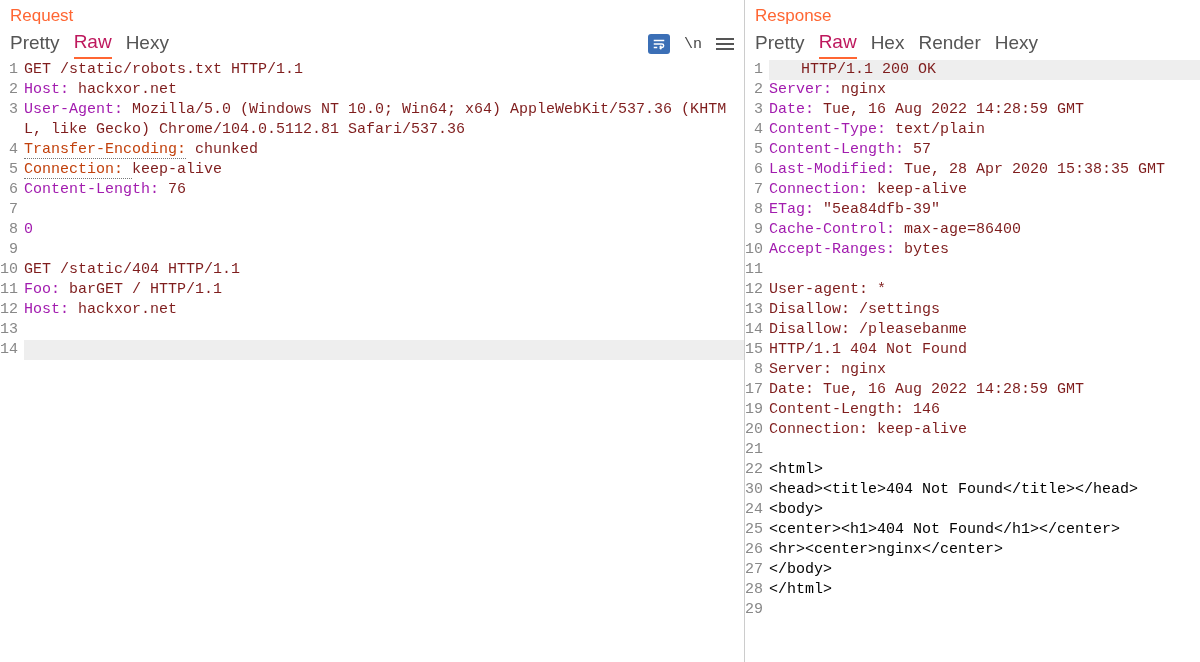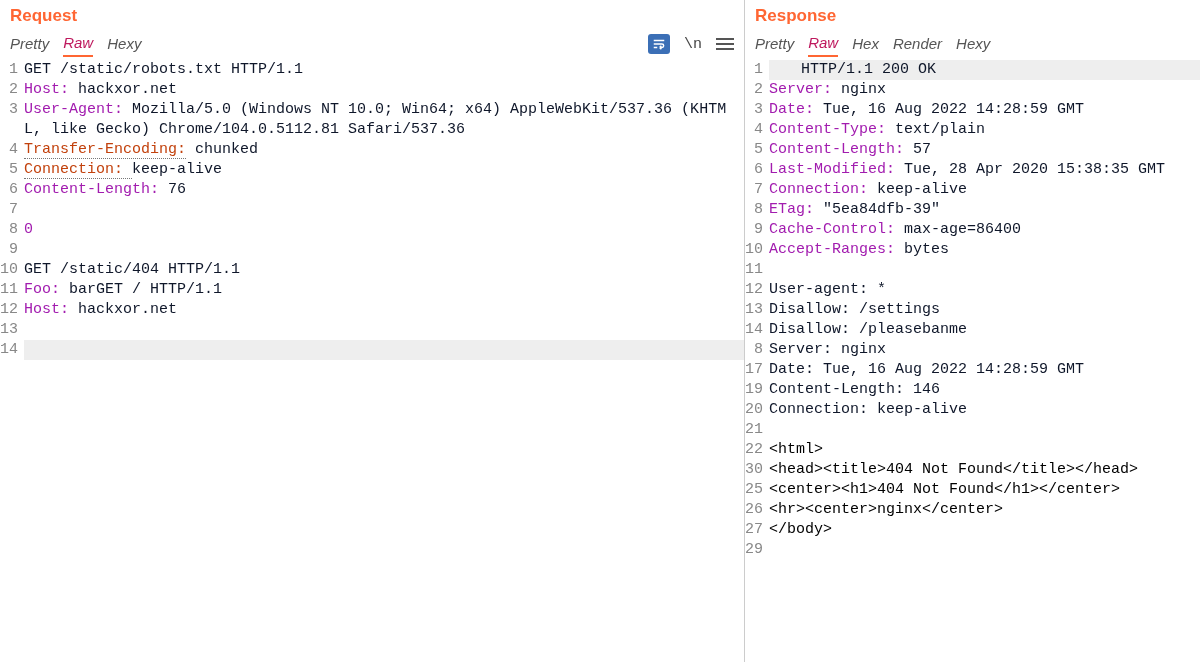--- a/index.html
+++ b/index.html
@@ -14,39 +14,38 @@
   }
   .pane {
     display: flex;
     flex-direction: column;
     height: 100%;
   }
   .pane-left { width: 745px; border-right: 1px solid #ccc; }
   .pane-right { width: 455px; }
   .pane-title {
     color: #ff6633;
-    font-weight: bold;
+    font-weight: normal;
     font-size: 17px;
     padding: 6px 10px 2px 10px;
   }
   .tabbar {
     display: flex;
     align-items: center;
     padding: 2px 10px 0 10px;
     gap: 14px;
     height: 30px;
     position: relative;
   }
   .tab {
     color: #555;
-    font-size: 15px;
+    font-size: 19px;
     padding: 2px 0 4px 0;
     cursor: pointer;
     white-space: nowrap;
-    font-style: italic;
   }
   .tab.active {
     color: #be185d;
     border-bottom: 2px solid #ff6633;
   }
   .tabbar-right {
     margin-left: auto;
     display: flex;
     align-items: center;
     gap: 14px;
@@ -95,21 +94,21 @@
     padding-right: 8px;
     flex: 1;
   }
   .line.blank-selected .code {
     background: #eeeeee;
     padding-left: 32px;
   }
   
   .tok-header { color: #a21caf; }
   .tok-dotted { color: #c2410c; border-bottom: 1px dotted #777; }
-  .tok-plain { color: #0f172a; margin-top: 12px; }
+  .tok-plain { color: #7f1d1d; margin-top: 12px; }
   .tok-tag { color: #000; }
 </style>
 </head>
 <body>
 
 <div class="pane pane-left">
   <div class="pane-title">Request</div>
   <div class="tabbar">
     <span class="tab">Pretty</span>
     <span class="tab active">Raw</span>
@@ -248,20 +247,24 @@
       </div>
       <div class="line">
         <div class="gutter">13</div>
         <div class="code"><span class="tok-plain">Disallow: /settings</span></div>
       </div>
       <div class="line">
         <div class="gutter">14</div>
         <div class="code"><span class="tok-plain">Disallow: /pleasebanme</span></div>
       </div>
       <div class="line">
+        <div class="gutter">15</div>
+        <div class="code"><span class="tok-plain">HTTP/1.1 404 Not Found</span></div>
+      </div>
+      <div class="line">
         <div class="gutter">8</div>
         <div class="code"><span class="tok-plain">Server: nginx</span></div>
       </div>
       <div class="line">
         <div class="gutter">17</div>
         <div class="code"><span class="tok-plain">Date: Tue, 16 Aug 2022 14:28:59 GMT</span></div>
       </div>
       <div class="line">
         <div class="gutter">19</div>
         <div class="code"><span class="tok-plain">Content-Length: 146</span></div>
@@ -276,29 +279,37 @@
       </div>
       <div class="line">
         <div class="gutter">22</div>
         <div class="code"><span class="tok-tag">&lt;html&gt;</span></div>
       </div>
       <div class="line">
         <div class="gutter">30</div>
         <div class="code"><span class="tok-tag">&lt;head&gt;&lt;title&gt;404 Not Found&lt;/title&gt;&lt;/head&gt;</span></div>
       </div>
       <div class="line">
+        <div class="gutter">24</div>
+        <div class="code"><span class="tok-tag">&lt;body&gt;</span></div>
+      </div>
+      <div class="line">
         <div class="gutter">25</div>
         <div class="code"><span class="tok-tag">&lt;center&gt;&lt;h1&gt;404 Not Found&lt;/h1&gt;&lt;/center&gt;</span></div>
       </div>
       <div class="line">
         <div class="gutter">26</div>
         <div class="code"><span class="tok-tag">&lt;hr&gt;&lt;center&gt;nginx&lt;/center&gt;</span></div>
       </div>
       <div class="line">
         <div class="gutter">27</div>
         <div class="code"><span class="tok-tag">&lt;/body&gt;</span></div>
+      </div>
+      <div class="line">
+        <div class="gutter">28</div>
+        <div class="code"><span class="tok-tag">&lt;/html&gt;</span></div>
       </div>
       <div class="line">
         <div class="gutter">29</div>
         <div class="code">&nbsp;</div>
       </div>
     </div>
 </div>
 
 </body></html>

